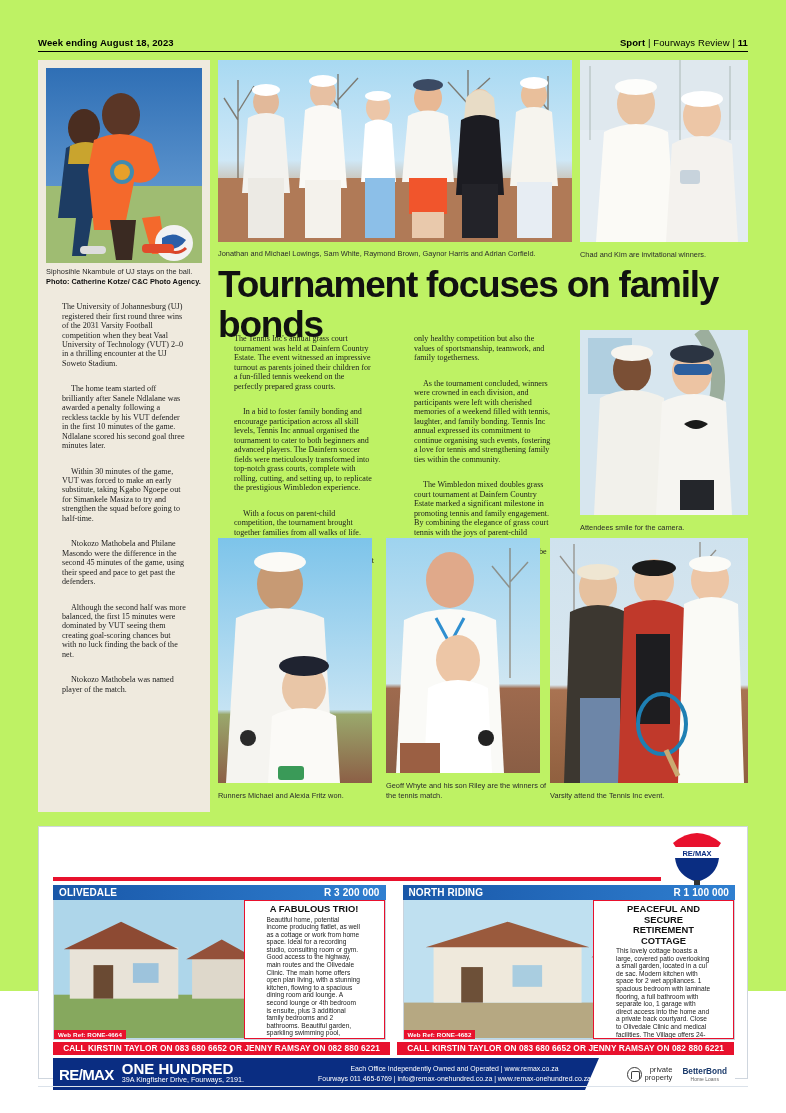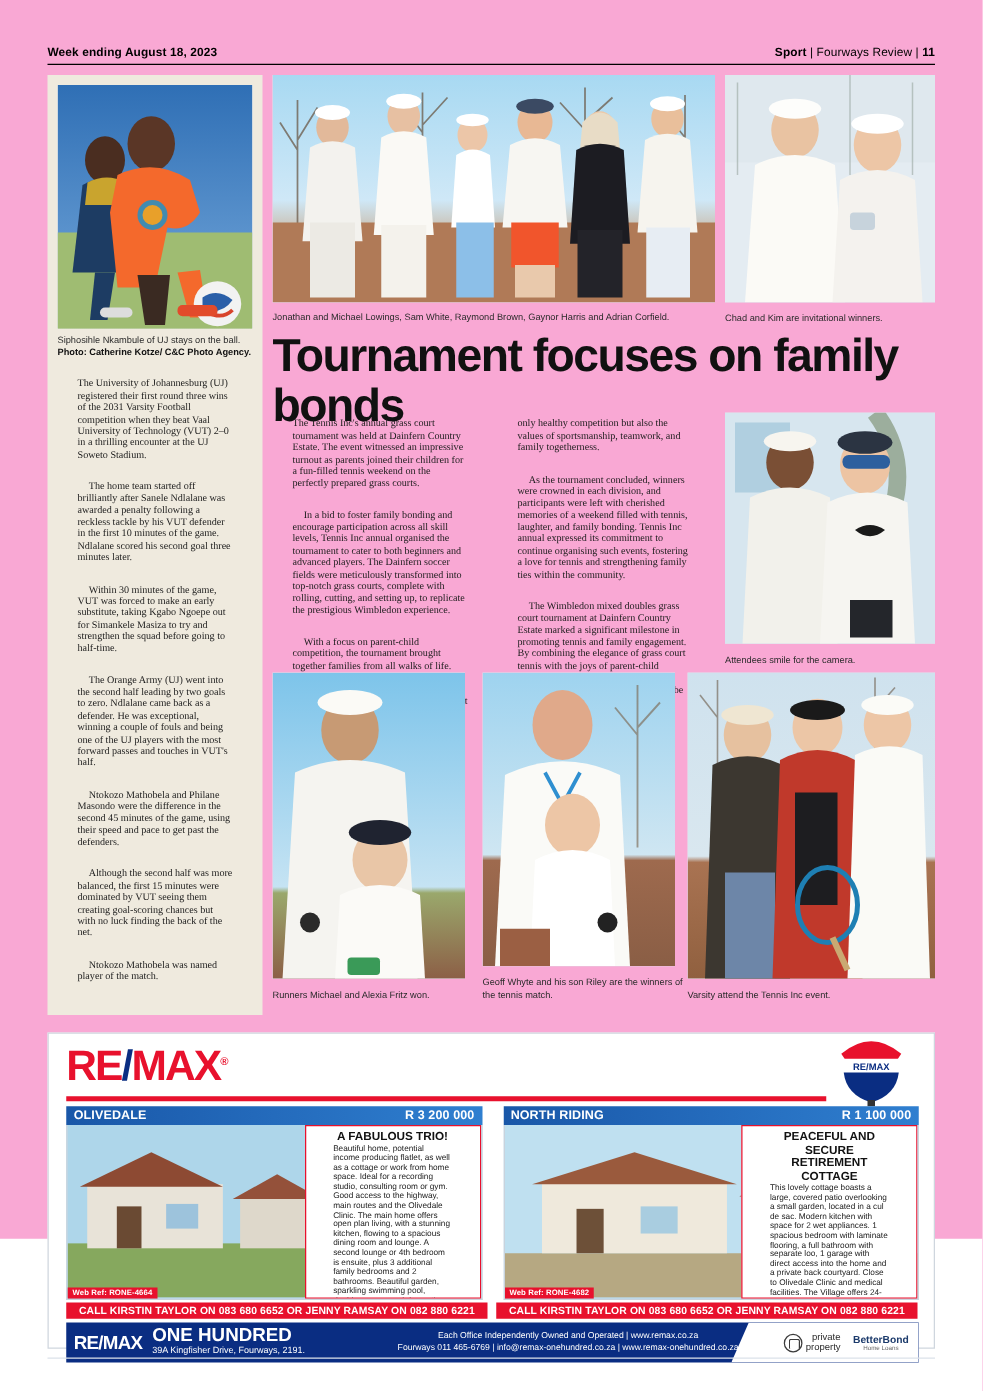--- a/index.html
+++ b/index.html
@@ -4,21 +4,21 @@
 <style>
   * { box-sizing: border-box; }
   html, body { margin:0; padding:0; }
   body {
     width: 786px; height: 1113px;
     background: #ffffff;
     font-family: "Liberation Sans", sans-serif;
     overflow: hidden;
     position: relative;
   }
-  .page { position:relative; width:786px; height:991px; background:#f9a8d4; }
+  .page { position:relative; width:786px; height:991px; background:#bef264; }
 
   
   .masthead {
     position:absolute; left:38px; top:30px; width:710px; height:22px;
     display:flex; align-items:flex-end; justify-content:space-between;
     border-bottom:1.6px solid #000;
     padding-bottom:3px;
   }
   .mast-left { font-size:9.5px; font-weight:bold; color:#000; letter-spacing:.1px; }
   .mast-right { font-size:9.5px; color:#000; letter-spacing:.1px; }
@@ -201,21 +201,20 @@
         <rect x="34" y="178" width="26" height="8" rx="4" fill="#ddd"></rect>
       </svg>
     </div>
     <div class="cap"><span>Siphosihle Nkambule of UJ stays on the ball. </span><b>Photo: Catherine Kotze/ C&amp;C Photo Agency.</b></div>
 
 
     <div class="body-serif">
       <p class="first">The University of Johannesburg (UJ) registered their first round three wins of the 2031 Varsity Football competition when they beat Vaal University of Technology (VUT) 2–0 in a thrilling encounter at the UJ Soweto Stadium.</p>
       <p>The home team started off brilliantly after Sanele Ndlalane was awarded a penalty following a reckless tackle by his VUT defender in the first 10 minutes of the game. Ndlalane scored his second goal three minutes later.</p>
       <p>Within 30 minutes of the game, VUT was forced to make an early substitute, taking Kgabo Ngoepe out for Simankele Masiza to try and strengthen the squad before going to half-time.</p>
-      <p>The Orange Army (UJ) went into the second half leading by two goals to zero. Ndlalane came back as a defender. He was exceptional, winning a couple of fouls and being one of the UJ players with the most forward passes and touches in VUT's half.</p>
       <p>Ntokozo Mathobela and Philane Masondo were the difference in the second 45 minutes of the game, using their speed and pace to get past the defenders.</p>
       <p>Although the second half was more balanced, the first 15 minutes were dominated by VUT seeing them creating goal-scoring chances but with no luck finding the back of the net.</p>
       <p>Ntokozo Mathobela was named player of the match.</p>
     </div>
   </div>
 
   <div class="photo ph-group">
     <svg viewBox="0 0 354 182" width="354" height="182" preserveAspectRatio="none">
       <defs>
           <linearGradient id="gsky2" x1="0" y1="0" x2="0" y2="1">
@@ -399,21 +398,20 @@
         <ellipse cx="160" cy="26" rx="21" ry="8" fill="#fbfbf7"></ellipse>
       <path d="M134 66 q28 -14 54 0 l6 179 h-66 z" fill="#fafaf6"></path>
       <ellipse cx="112" cy="186" rx="24" ry="30" fill="none" stroke="#1e7fb3" stroke-width="4"></ellipse>
       <path d="M116 212 l12 26" stroke="#caa972" stroke-width="5"></path>
     </svg>
   </div>
   <div class="cap cap-b3">Varsity attend the Tennis Inc event.</div>
 
   <div class="advert">
     <div class="adv-top">
-      <div class="remax-logo"><span>RE</span><span class="b">/</span><span>MAX</span><span class="reg">®</span></div>
       <div class="redline"></div>
       <svg class="balloon" viewBox="0 0 56 62">
         <path d="M4 18 q24 -20 48 0 l-4 6 h-40 z" fill="#e8112d"></path>
         <rect x="6" y="22" width="44" height="11" fill="#fff"></rect>
         <path d="M6 33 h44 q-2 18 -22 24 q-20 -6 -22 -24z" fill="#0a2d82"></path>
         <rect x="25" y="55" width="6" height="5" fill="#333"></rect>
         <text x="28" y="31" font-size="7.5" font-family="Liberation Sans, sans-serif" font-weight="bold" fill="#0a2d82" text-anchor="middle">RE/MAX</text>
       </svg>
     </div>
 

